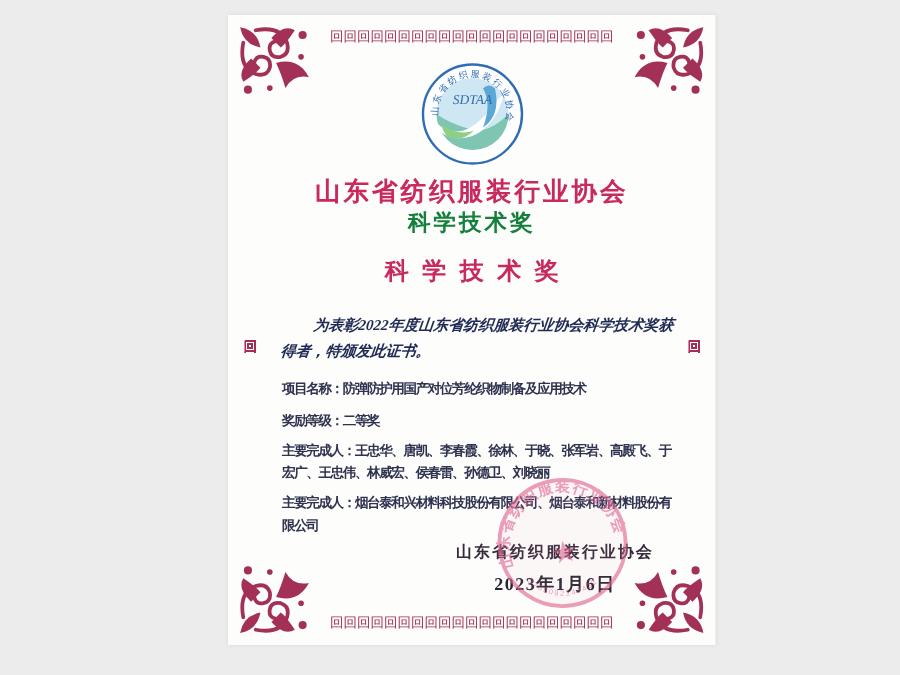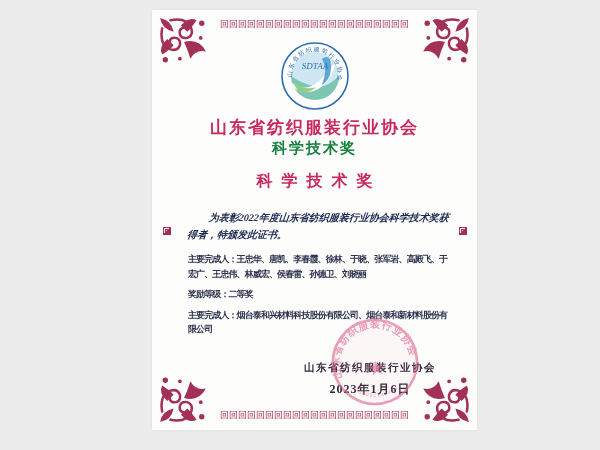--- a/index.html
+++ b/index.html
@@ -146,22 +146,23 @@
       <text x="35" y="28" text-anchor="middle" font-size="9" font-style="italic" font-family="Liberation Serif, serif" fill="#2f6db3">SDTAA</text>
     </svg>
 
     <div class="title-1">山东省纺织服装行业协会</div>
     <div class="title-2">科学技术奖</div>
     <div class="subtitle">科学技术奖</div>
 
     <p class="citation">为表彰2022年度山东省纺织服装行业协会科学技术奖获得者，特颁发此证书。</p>
 
     <div class="fields">
+      <p class="field"><span>项目名称：</span><span>防弹防护用国产对位芳纶织物制备及应用技术</span></p>
+      <p class="field"><span>奖励等级：</span><span>二等奖</span></p>
       <p class="field"><span>主要完成人：</span><span>王忠华、唐凯、李春霞、徐林、于晓、张军岩、高殿飞、于宏广、王忠伟、林威宏、侯春雷、孙德卫、刘晓丽</span></p>
-      <p class="field"><span>奖励等级：</span><span>二等奖</span></p>
       <p class="field"><span>主要完成人：</span><span>烟台泰和兴材料科技股份有限公司、烟台泰和新材料股份有限公司</span></p>
     </div>
 
     <div class="signoff">
       <div class="issuer">山东省纺织服装行业协会</div>
       <div class="date">2023年1月6日</div>
     </div>
 
     <svg class="seal" viewBox="0 0 94 94">
       <circle cx="47" cy="47" r="42" fill="rgba(238,160,186,0.10)" stroke="#e0648c" stroke-width="2.6"></circle>

